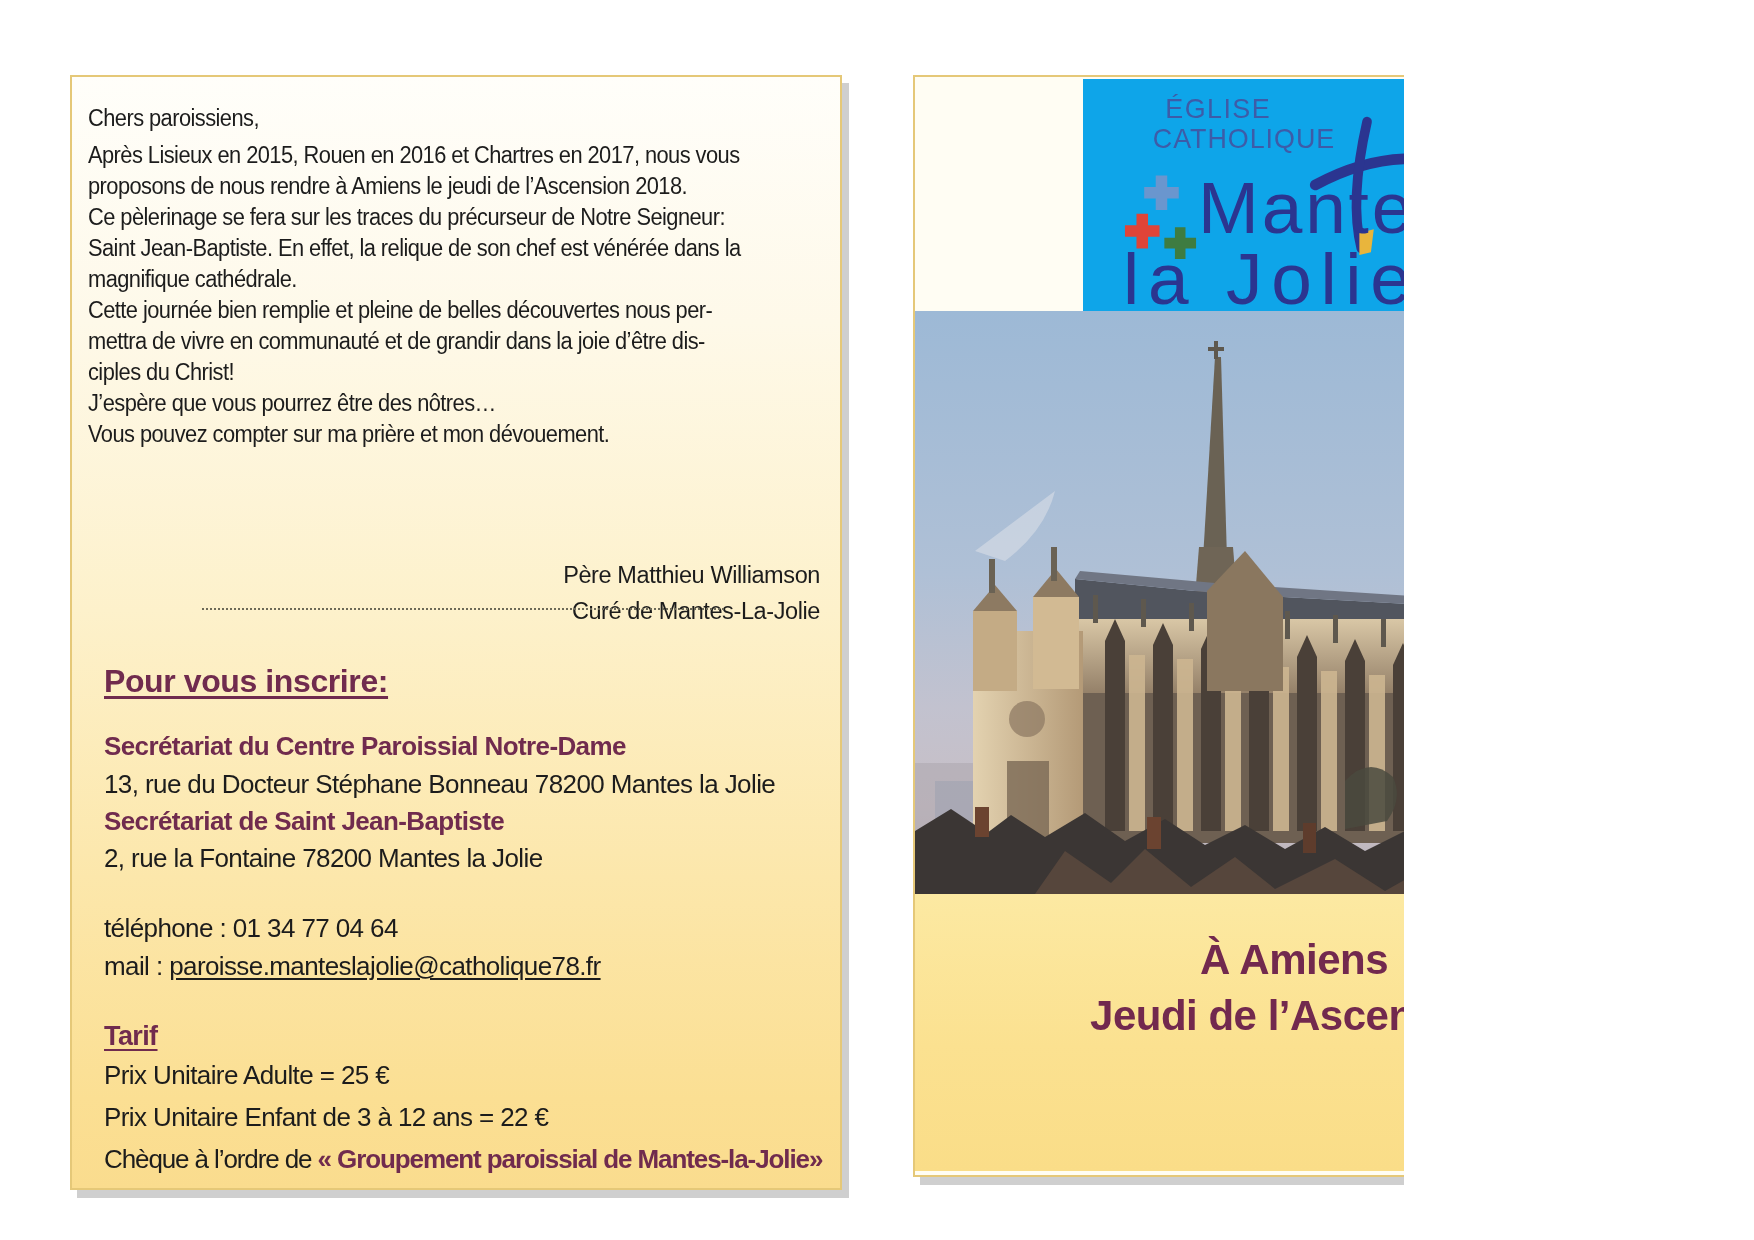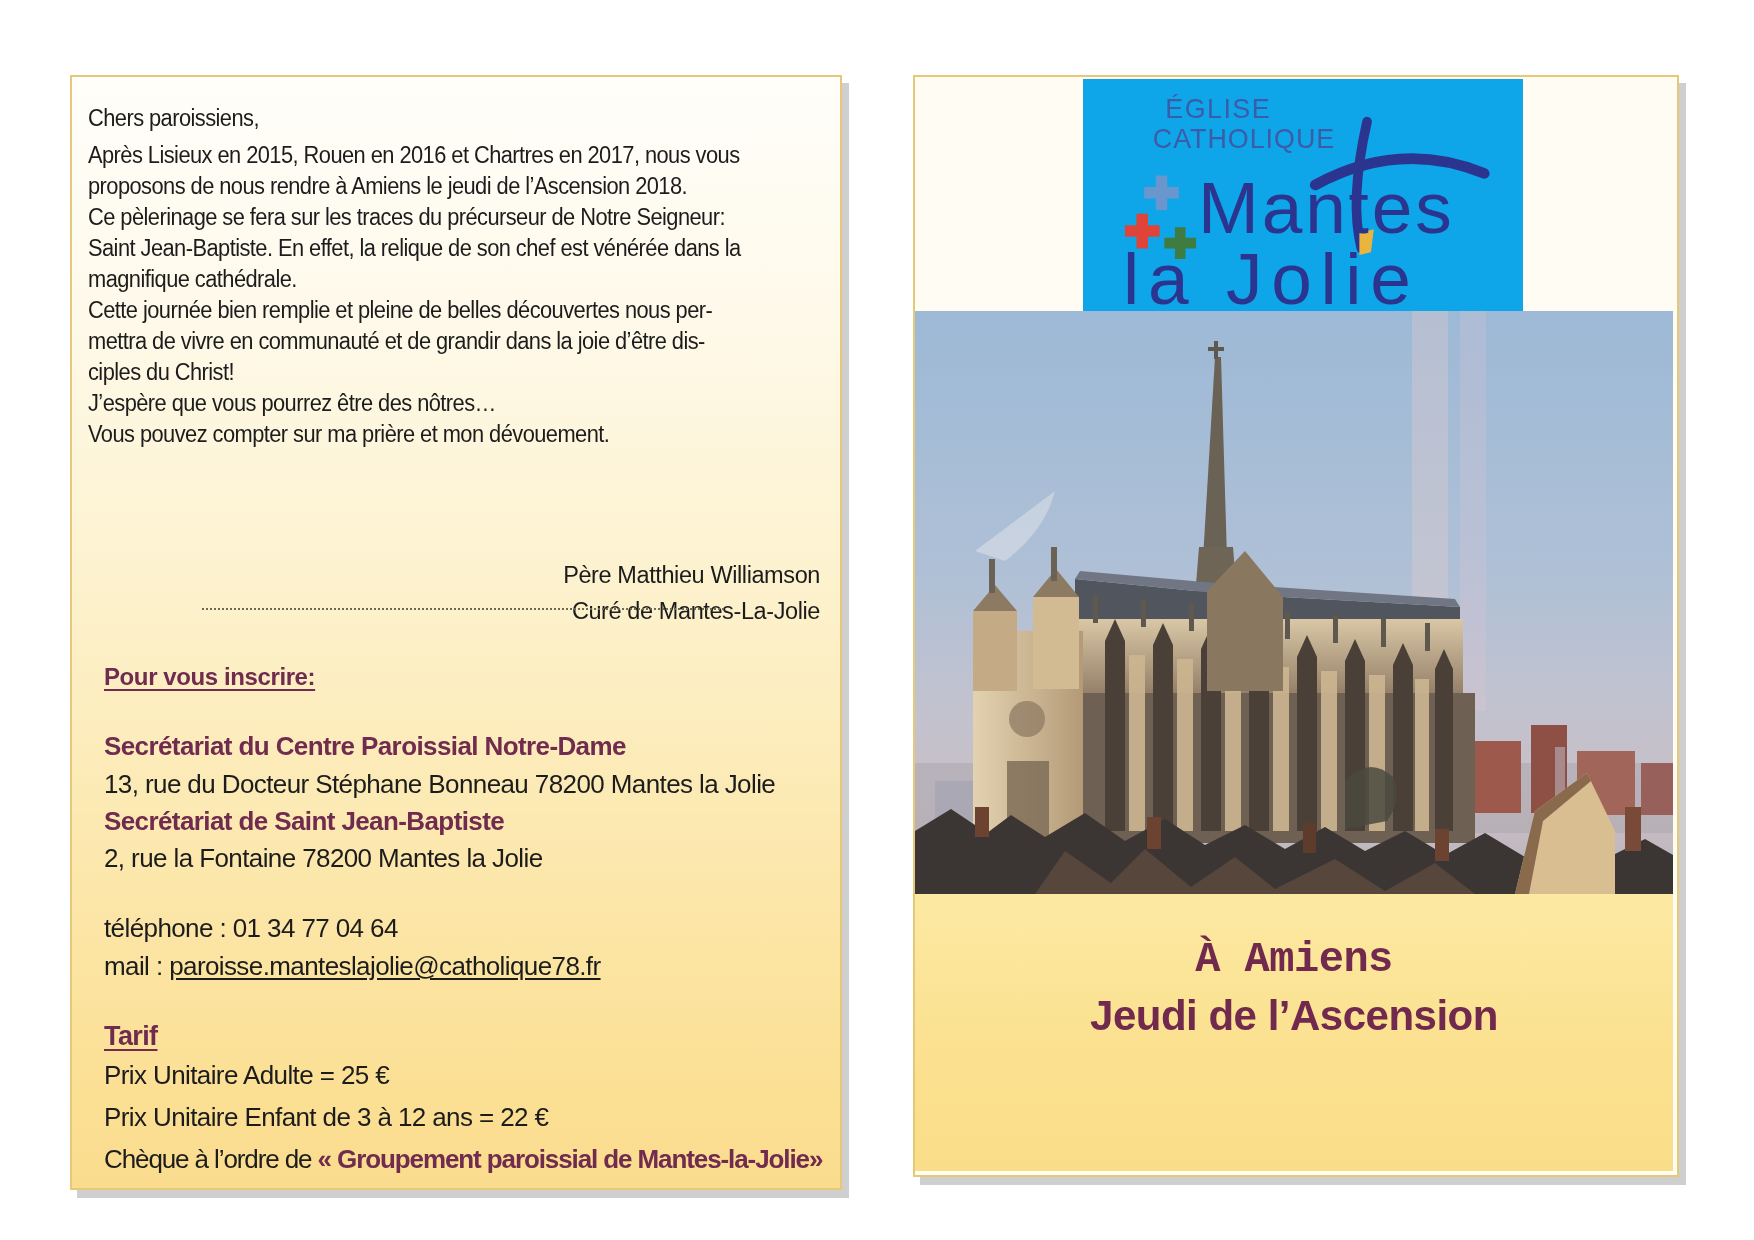--- a/index.html
+++ b/index.html
@@ -1,57 +1,57 @@
 <!DOCTYPE html>
 <html><head>
 <meta charset="utf-8">
 <style>
   html,body{margin:0;padding:0;background:#ffffff;}
-  .page{position:relative;width:1754px;height:1240px;background:#ffffff;overflow:hidden;
+  .page{position:relative;width:1404px;height:1240px;background:#ffffff;overflow:hidden;
         font-family:"Liberation Sans",sans-serif;color:#1c1c1c;}
   .panel{position:absolute;border:2px solid #e5c878;box-shadow:7px 8px 0 rgba(168,168,168,.55);}
   .panel-left{left:70px;top:75px;width:768px;height:1111px;
       background:linear-gradient(180deg,#fffefa 0%,#fef9e9 22%,#fdf1cb 48%,#fce7ab 72%,#fbdf93 92%,#fadc8e 100%);}
   .panel-right{left:913px;top:75px;width:762px;height:1098px;background:#fffdf3;}
 
   
   .letter{position:absolute;left:16px;top:26px;width:792px;
       font-family:"Liberation Sans",sans-serif;font-size:23.5px;line-height:31px;
       letter-spacing:-0.6px;transform:scaleX(.93);transform-origin:0 0;}
   .salutation{margin-bottom:6px;}
   .letter-line{white-space:nowrap;}
   .signature{position:absolute;right:20px;top:480px;text-align:right;
       font-size:23.5px;line-height:36px;letter-spacing:-0.4px;}
   .divider{position:absolute;left:130px;top:531px;width:522px;border-top:2px dotted #6d6a58;}
 
   .abs-line{position:absolute;left:32px;white-space:nowrap;font-size:26px;letter-spacing:-0.6px;}
   .maroon{color:#702b4e;font-weight:bold;}
   .u{text-decoration:underline;}
-  .head-inscrire{top:586px;font-size:24px;letter-spacing:-0.4px;text-underline-offset:4px;}
+  .head-inscrire{top:586px;font-size:32px;letter-spacing:-0.4px;text-underline-offset:4px;}
   .l-sec1{top:654px;}
   .l-addr1{top:692px;}
   .l-sec2{top:729px;}
   .l-addr2{top:766px;}
   .l-tel{top:836px;}
   .l-mail{top:874px;}
   .head-tarif{top:944px;font-size:27px;text-underline-offset:4px;}
   .l-prix1{top:983px;}
   .l-prix2{top:1025px;}
   .l-cheque{top:1067px;letter-spacing:-1.1px;}
   .mail-addr{text-decoration:underline;text-underline-offset:3px;}
 
   
   .logo-box{position:absolute;left:168px;top:2px;width:440px;height:232px;background:#0ea5e9;}
   .logo-svg{position:absolute;left:32px;top:8px;}
   .photo{position:absolute;left:0;top:234px;width:758px;height:583px;overflow:hidden;}
   .banner{position:absolute;left:0;top:817px;width:758px;height:277px;
       background:linear-gradient(180deg,#fce9a2 0%,#fbe190 55%,#fadd88 100%);
       display:flex;flex-direction:column;align-items:center;}
   .banner-line{color:#72294e;font-weight:bold;font-size:42px;line-height:48px;letter-spacing:-0.5px;}
-  .bl1{margin-top:42px;font-family:Liberation Mono, monospace;}
+  .bl1{margin-top:42px;}
   .bl2{margin-top:8px;}
   .bl3{margin-top:22px;}
 </style>
 </head>
 <body>
 
 <div class="page">
 
   <section class="panel panel-left">
 

